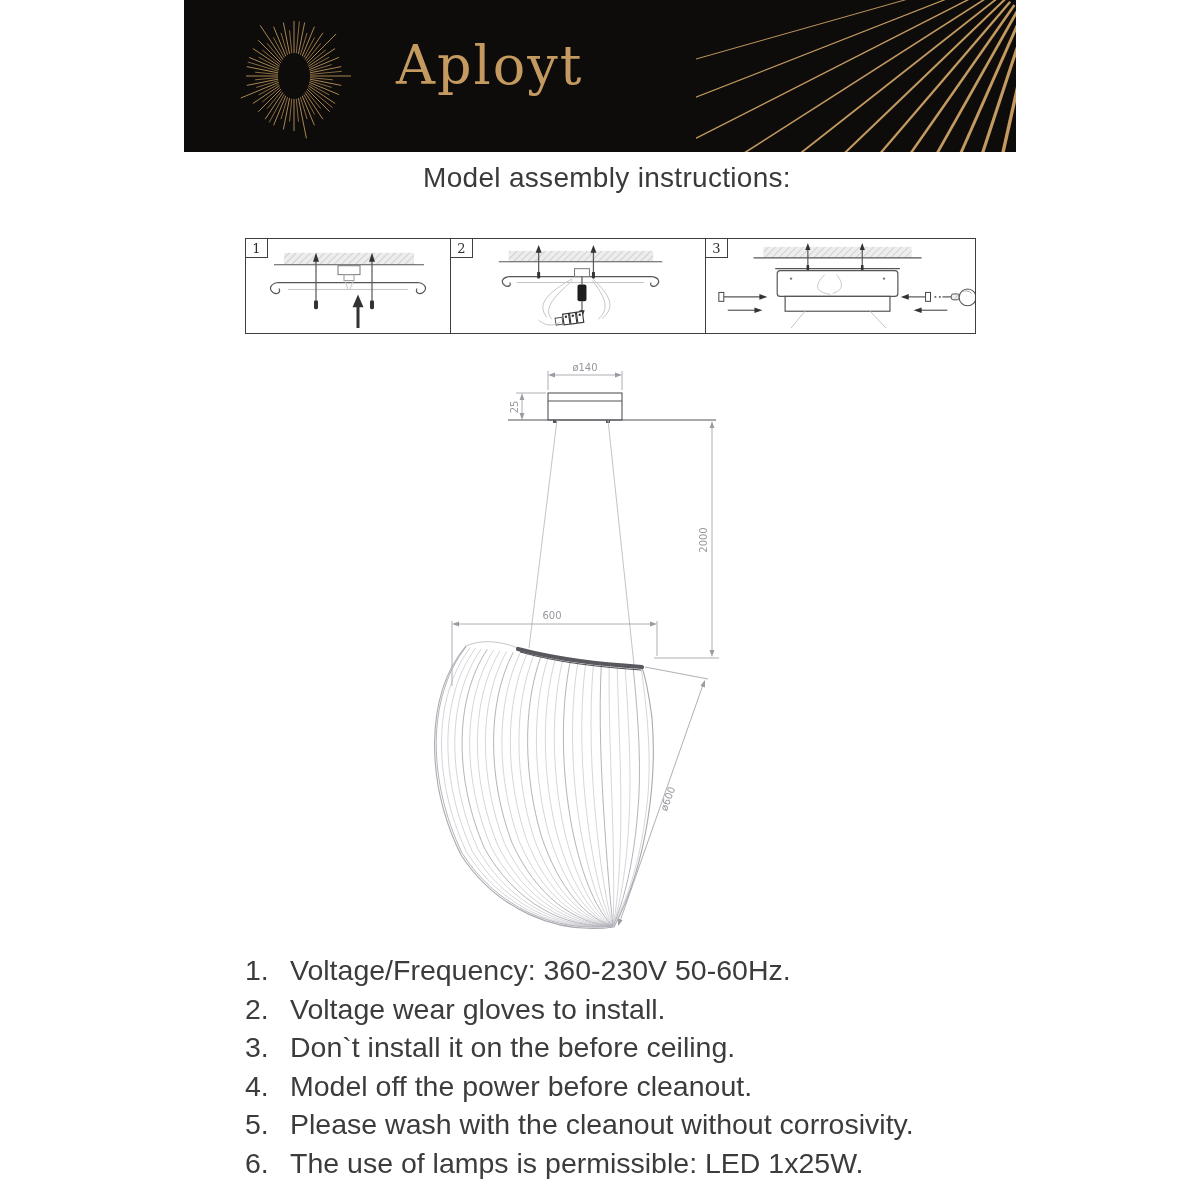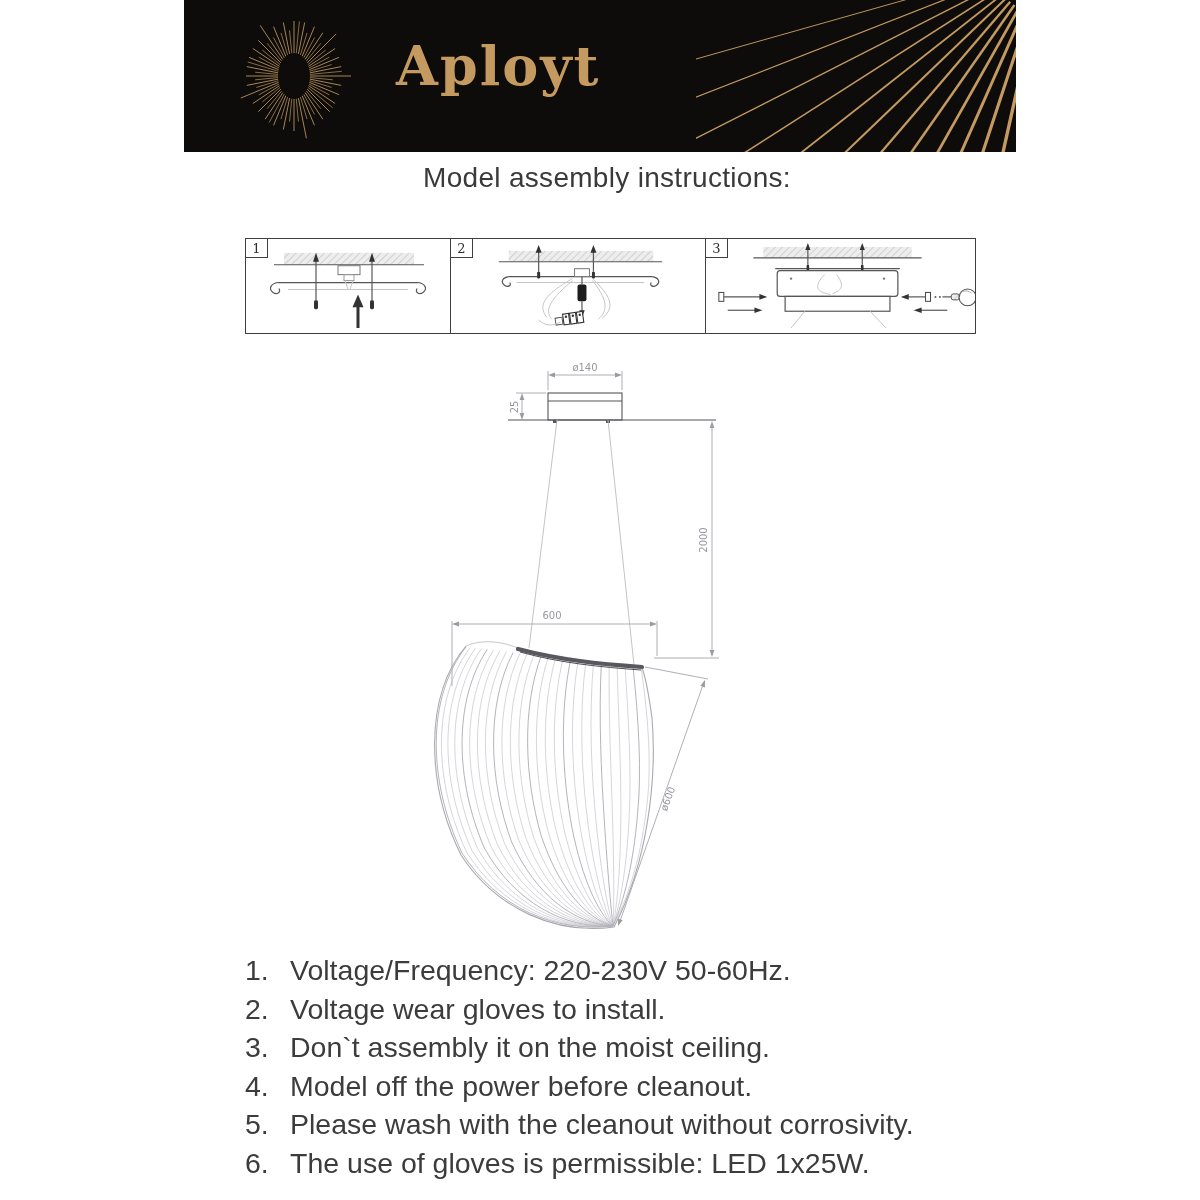--- a/index.html
+++ b/index.html
@@ -6,21 +6,21 @@
   body{width:1200px;height:1200px;position:relative;overflow:hidden;
        font-family:"Liberation Sans",sans-serif;color:#3d3d3d;}
 
   
   .banner{position:absolute;left:184px;top:0;width:832px;height:152px;
           background:#0d0c0a;overflow:hidden;}
   .banner svg{position:absolute;top:0;height:152px;display:block;}
   #sunburst{left:0;width:220px;}
   #rays{right:0;width:320px;}
   .brand{position:absolute;left:212px;top:34px;font-family:"DejaVu Serif",serif;
-         font-size:54px;font-weight:700;letter-spacing:2px;color:var(--gold,#c49a60);}
+         font-size:54px;font-weight:400;letter-spacing:2px;color:var(--gold,#c49a60);}
 
   
   .title{position:absolute;left:7px;top:161px;width:1200px;text-align:center;
          font-size:28px;line-height:34px;letter-spacing:.3px;color:#3a3a3a;}
 
   
   .panels{position:absolute;left:245px;top:238px;width:731px;height:96px;
           border:1.6px solid #3f3f3f;display:flex;box-sizing:border-box;background:#fff;}
   .panel{position:relative;height:100%;box-sizing:border-box;}
   .panel + .panel{border-left:1.6px solid #3f3f3f;}
@@ -334,35 +334,35 @@
     <path class="shade-line" stroke-width="1.1" d="M466,646 C424,696 426,784 461,855 C497,910 557,935 614,927 C648,862 657,778 652,718 C649,696 646,678 642,668"></path>
     <path d="M466,646 C482,639 502,641 520,649" fill="none" stroke="#b8b8bf" stroke-width=".8"></path>
     <path d="M518,649 C560,660 600,664 642,667" fill="none" stroke="#58585e" stroke-width="4.2" stroke-linecap="round"></path>
     <path d="M520,652 C560,663 600,667 641,670" fill="none" stroke="#3a3a3e" stroke-width=".9"></path>
   </g>
 </svg>
 
 <div class="instructions">
   <div class="ins-row">
     <span class="ins-num">1.</span>
-    <span class="ins-text">Voltage/Frequency: 220-230V 50-60Hz.</span>
+    <span class="ins-text">Voltage/Frequency: 360-230V 50-60Hz.</span>
   </div>
   <div class="ins-row">
     <span class="ins-num">2.</span>
     <span class="ins-text">Voltage wear gloves to install.</span>
   </div>
   <div class="ins-row">
     <span class="ins-num">3.</span>
-    <span class="ins-text">Don`t assembly it on the moist ceiling.</span>
+    <span class="ins-text">Don`t install it on the before ceiling.</span>
   </div>
   <div class="ins-row">
     <span class="ins-num">4.</span>
     <span class="ins-text">Model off the power before cleanout.</span>
   </div>
   <div class="ins-row">
     <span class="ins-num">5.</span>
     <span class="ins-text">Please wash with the cleanout without corrosivity.</span>
   </div>
   <div class="ins-row">
     <span class="ins-num">6.</span>
-    <span class="ins-text">The use of gloves is permissible: LED 1x25W.</span>
+    <span class="ins-text">The use of lamps is permissible: LED 1x25W.</span>
   </div>
 </div>
 
 </body></html>

